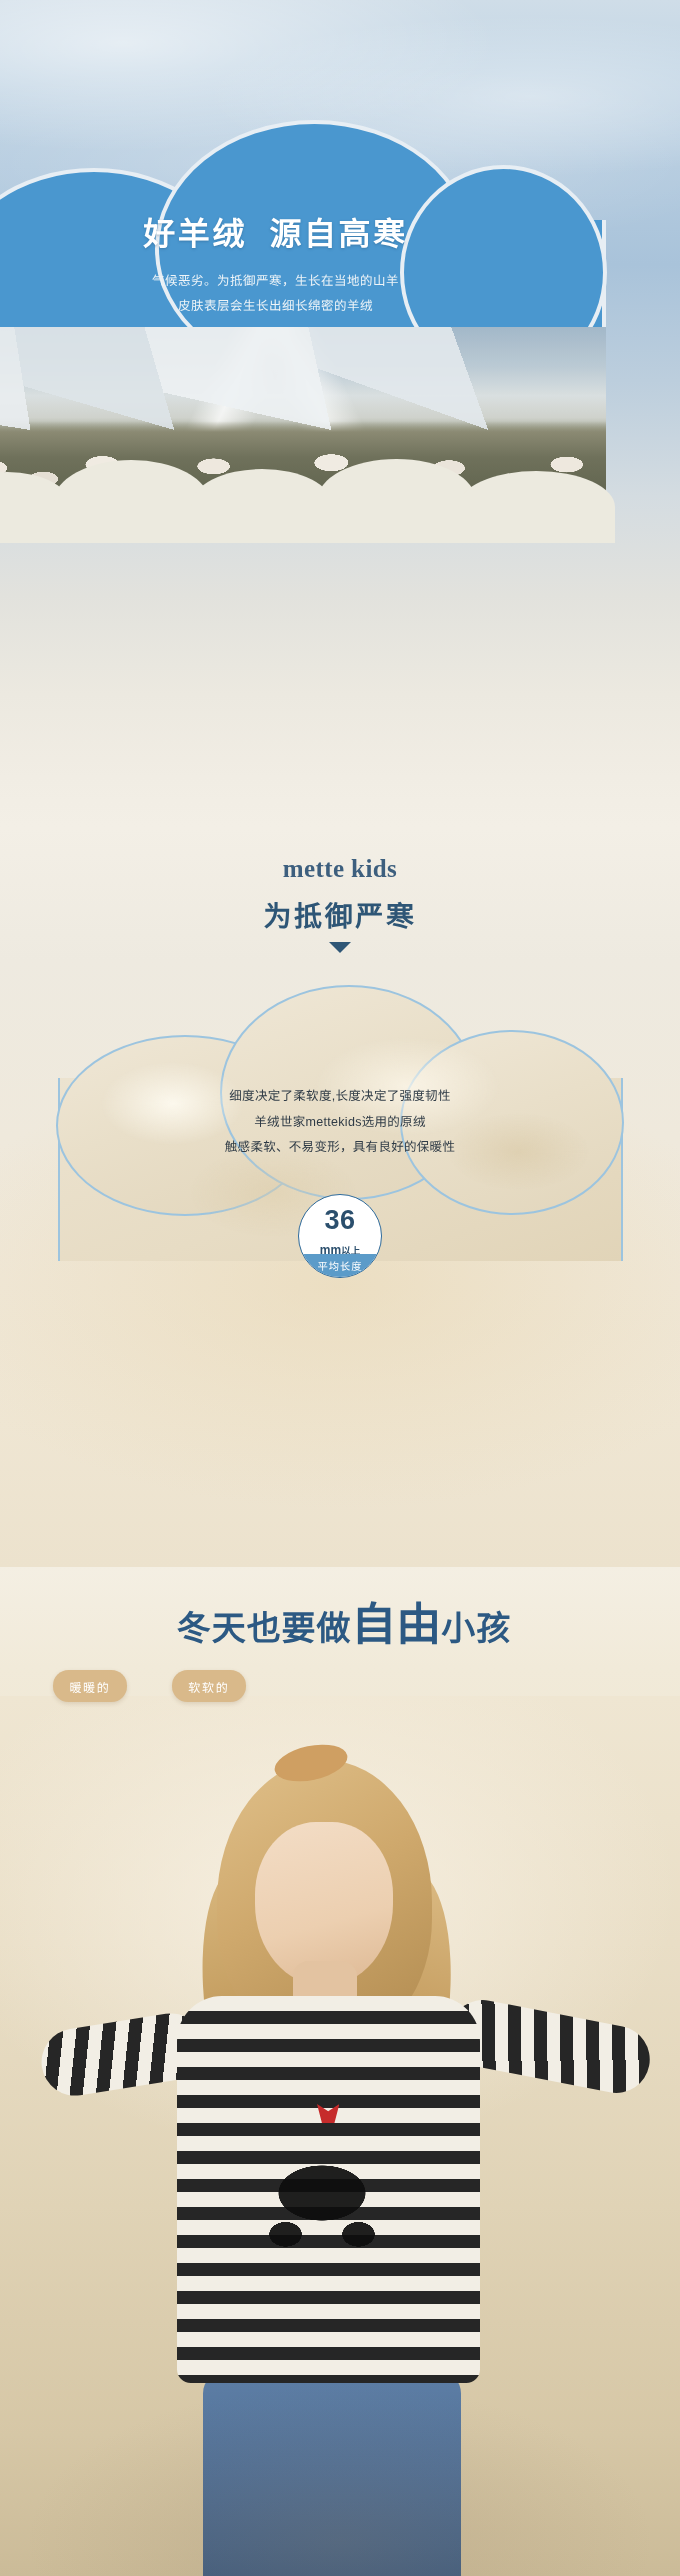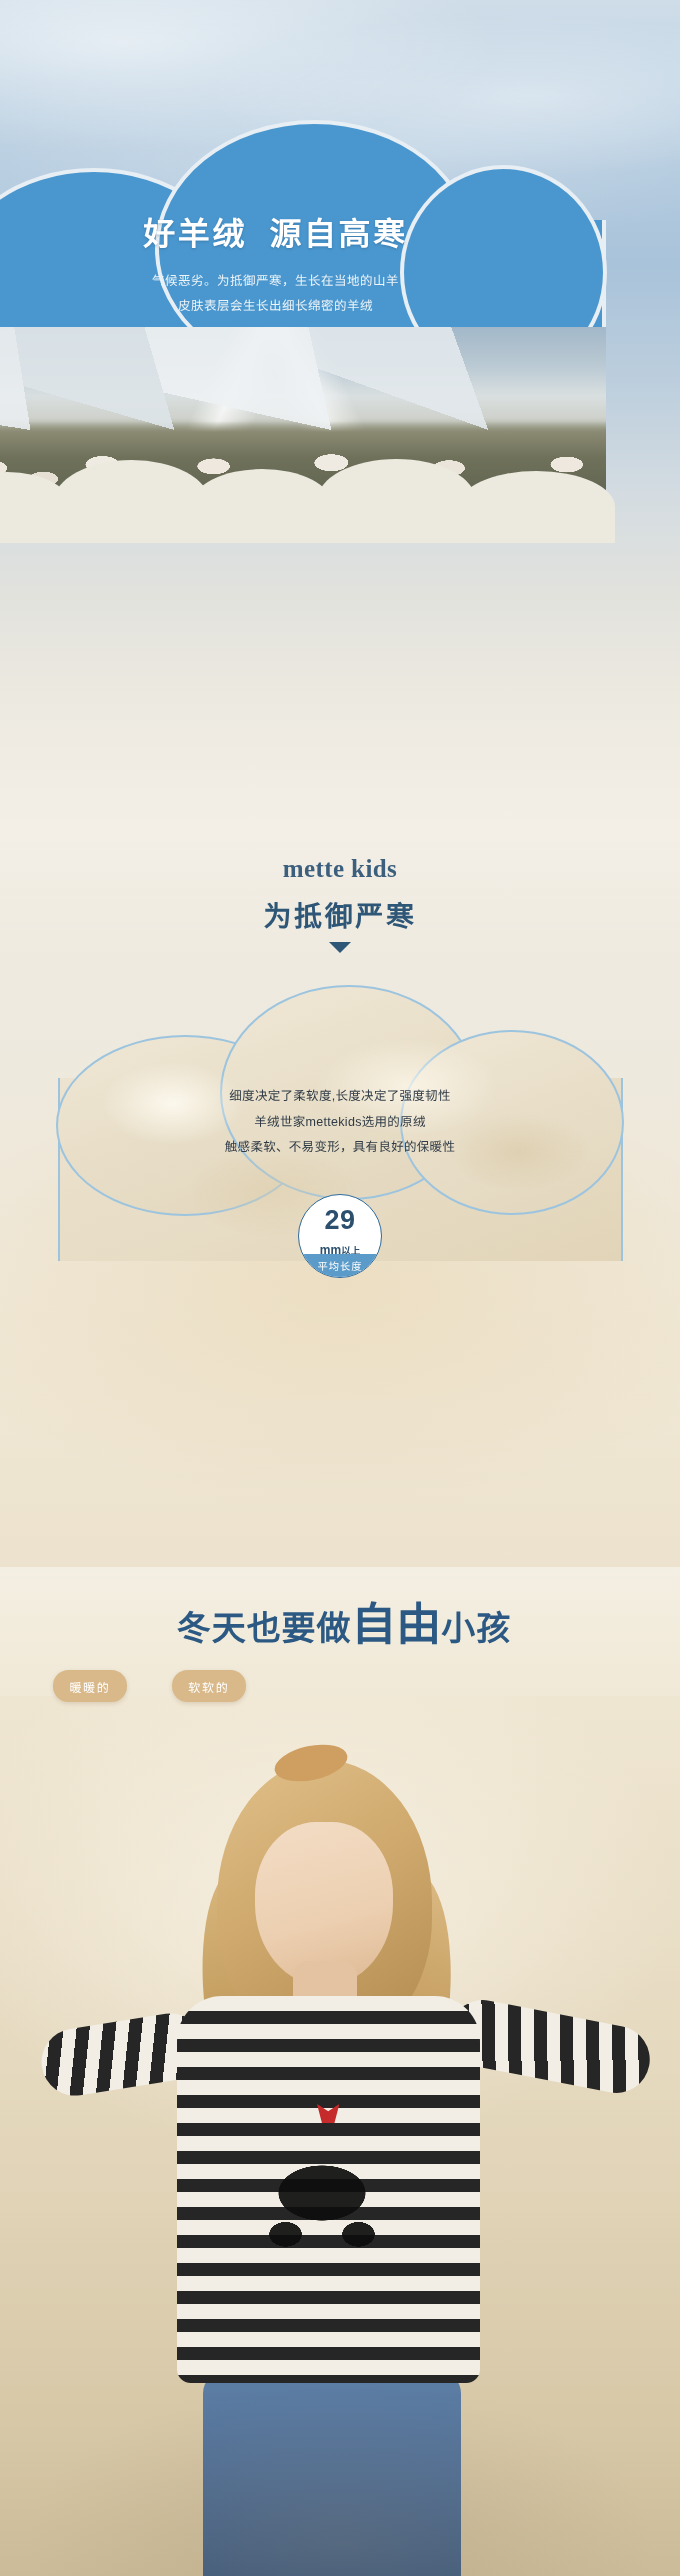--- a/index.html
+++ b/index.html
@@ -364,21 +364,21 @@
     </div>
 
     <div class="std-body">
       <div>细度决定了柔软度,长度决定了强度韧性</div>
       <div>羊绒世家mettekids选用的原绒</div>
       <div>触感柔软、不易变形，具有良好的保暖性</div>
     </div>
 
     <div class="metrics">
       <div class="metric">
-        <div class="metric-num">29</div>
+        <div class="metric-num">36</div>
         <div class="metric-unit">
           <span>mm</span><span class="sm">以上</span>
         </div>
         <div class="metric-foot">平均长度</div>
       </div>
     </div>
   </section>
 
   <section class="sec-life">
     <div class="life-title">

